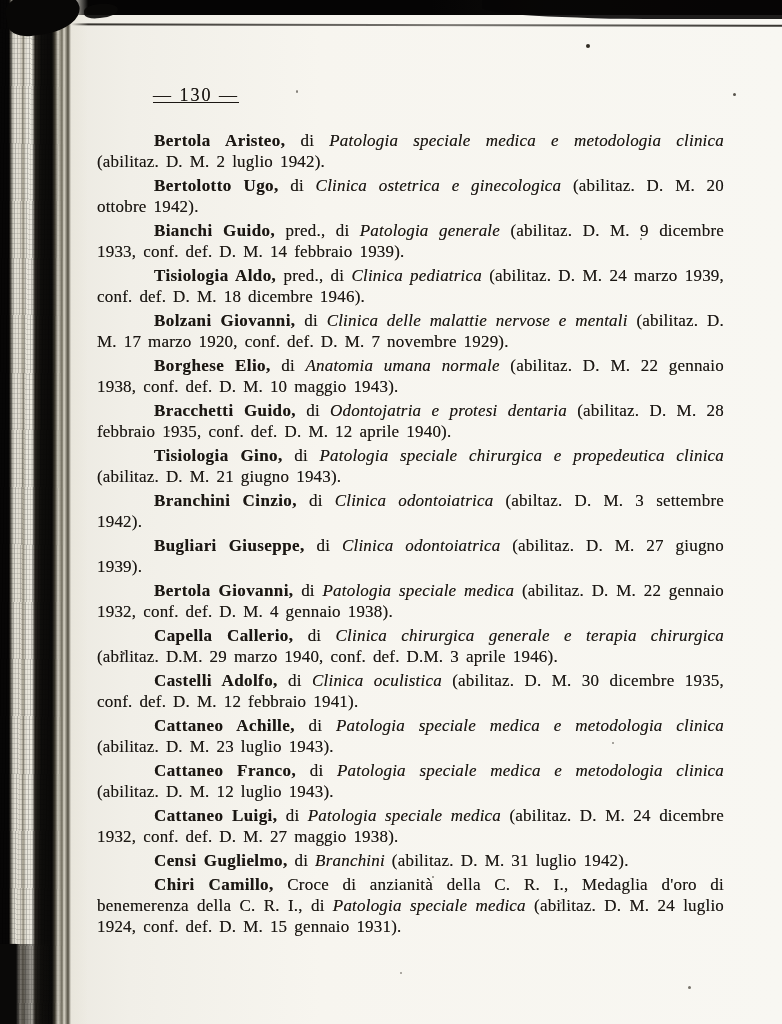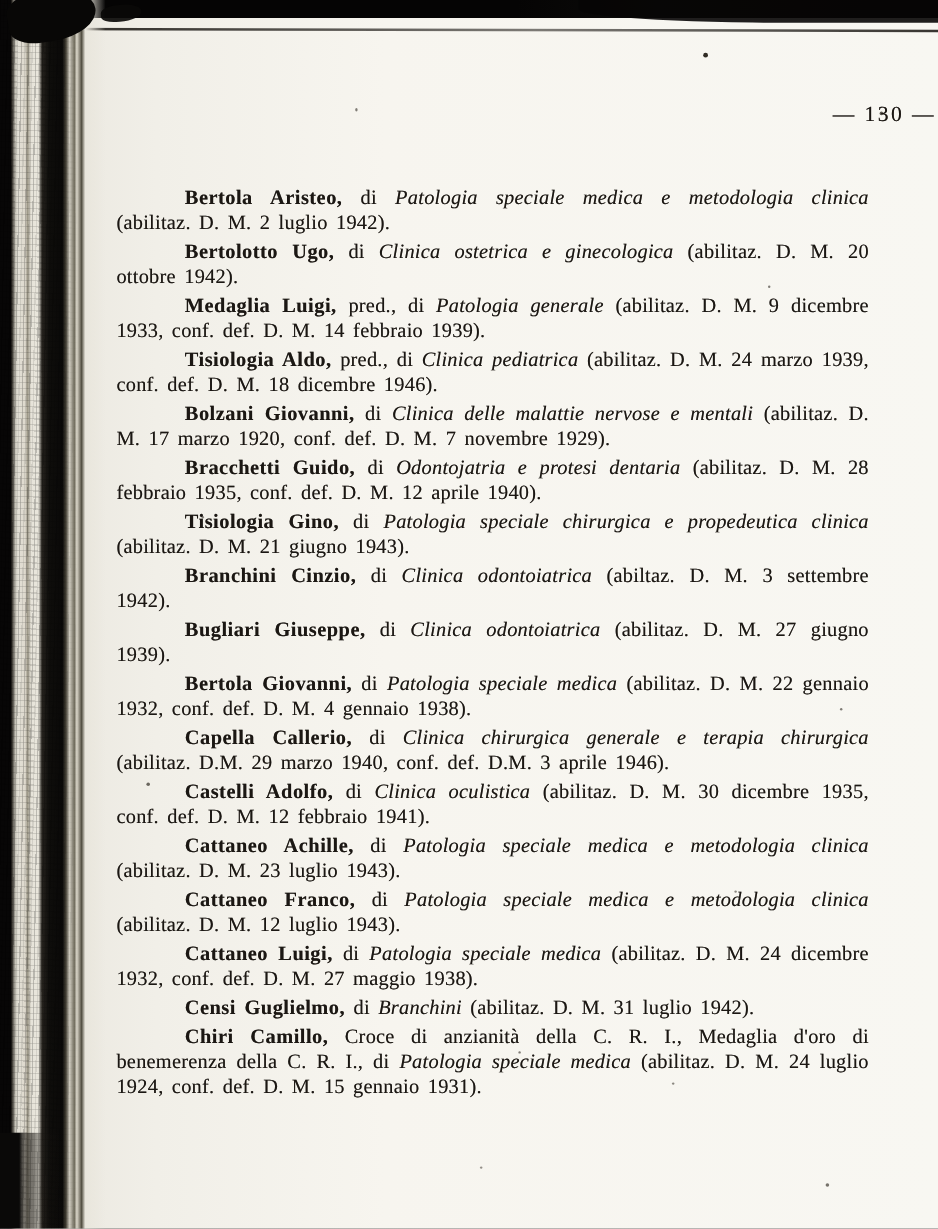--- a/index.html
+++ b/index.html
@@ -69,27 +69,28 @@
     position: absolute; left: 0; bottom: 0; width: 96px; height: 80px;
     background: linear-gradient(90deg, #0a0908 0 16px, rgba(25,22,18,.55) 20px 27px, rgba(25,22,18,.25) 34px, transparent 52px);
   }
   .speck { position: absolute; background: #312c24; border-radius: 50%; }
 
   
   .page {
     position: absolute; left: 97px; top: 0; width: 627px;
   }
   .page-number {
-    text-align: right;
+    text-align: left;
     transform: translateX(56px);
-    margin: 84px 0 48px 0;
+    margin: 84px 0 24px 0;
     font-size: 18px;
     line-height: 22px;
     letter-spacing: 2px;
     text-shadow: 0 0 .5px rgba(27,23,19,.65);
+    text-decoration: underline;
   }
   .entries p.entry {
     margin: 0 0 3px 0;
     font-size: 17px;
     line-height: 21px;
     text-align: justify;
     text-indent: 57px;
     word-spacing: 2.5px;
     letter-spacing: .2px;
     text-shadow: 0 0 .5px rgba(27,23,19,.55);
@@ -126,26 +127,27 @@
     <span class="speck" style="left:688px; top:986px; width:3px; height:3px; opacity:.65;"></span>
   </div>
 
   <div class="page">
     <div class="page-number">— 130 —</div>
     <div class="entries">
   <p class="entry"><b class="name">Bertola Aristeo,</b> <span class="lead">di</span> <i class="subject">Patologia speciale medica e metodologia clinica</i> <span class="tail">(abilitaz. D. M. 2 luglio 1942).</span></p>
 
   <p class="entry"><b class="name">Bertolotto Ugo,</b> <span class="lead">di</span> <i class="subject">Clinica ostetrica e ginecologica</i> <span class="tail">(abilitaz. D. M. 20 ottobre 1942).</span></p>
 
-  <p class="entry"><b class="name">Medaglia Luigi,</b> <span class="lead">pred., di</span> <i class="subject">Patologia generale</i> <span class="tail">(abilitaz. D. M. 9 dicembre 1933, conf. def. D. M. 14 febbraio 1939).</span></p>
+  <p class="entry"><b class="name">Bianchi Guido,</b> <span class="lead">pred., di</span> <i class="subject">Patologia generale</i> <span class="tail">(abilitaz. D. M. 9 dicembre 1933, conf. def. D. M. 14 febbraio 1939).</span></p>
 
   <p class="entry"><b class="name">Tisiologia Aldo,</b> <span class="lead">pred., di</span> <i class="subject">Clinica pediatrica</i> <span class="tail">(abilitaz. D. M. 24 marzo 1939, conf. def. D. M. 18 dicembre 1946).</span></p>
 
   <p class="entry"><b class="name">Bolzani Giovanni,</b> <span class="lead">di</span> <i class="subject">Clinica delle malattie nervose e mentali</i> <span class="tail">(abilitaz. D. M. 17 marzo 1920, conf. def. D. M. 7 novembre 1929).</span></p>
 
+  <p class="entry"><b class="name">Borghese Elio,</b> <span class="lead">di</span> <i class="subject">Anatomia umana normale</i> <span class="tail">(abilitaz. D. M. 22 gennaio 1938, conf. def. D. M. 10 maggio 1943).</span></p>
 
   <p class="entry"><b class="name">Bracchetti Guido,</b> <span class="lead">di</span> <i class="subject">Odontojatria e protesi dentaria</i> <span class="tail">(abilitaz. D. M. 28 febbraio 1935, conf. def. D. M. 12 aprile 1940).</span></p>
 
   <p class="entry"><b class="name">Tisiologia Gino,</b> <span class="lead">di</span> <i class="subject">Patologia speciale chirurgica e propedeutica clinica</i> <span class="tail">(abilitaz. D. M. 21 giugno 1943).</span></p>
 
   <p class="entry"><b class="name">Branchini Cinzio,</b> <span class="lead">di</span> <i class="subject">Clinica odontoiatrica</i> <span class="tail">(abiltaz. D. M. 3 settembre 1942).</span></p>
 
   <p class="entry"><b class="name">Bugliari Giuseppe,</b> <span class="lead">di</span> <i class="subject">Clinica odontoiatrica</i> <span class="tail">(abilitaz. D. M. 27 giugno 1939).</span></p>
 
   <p class="entry"><b class="name">Bertola Giovanni,</b> <span class="lead">di</span> <i class="subject">Patologia speciale medica</i> <span class="tail">(abilitaz. D. M. 22 gennaio 1932, conf. def. D. M. 4 gennaio 1938).</span></p>

